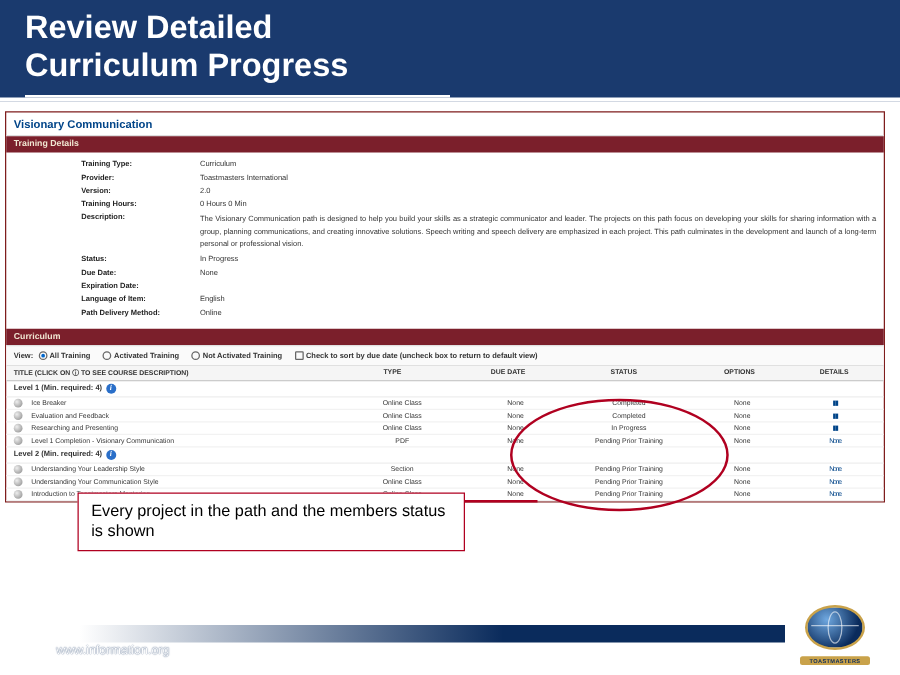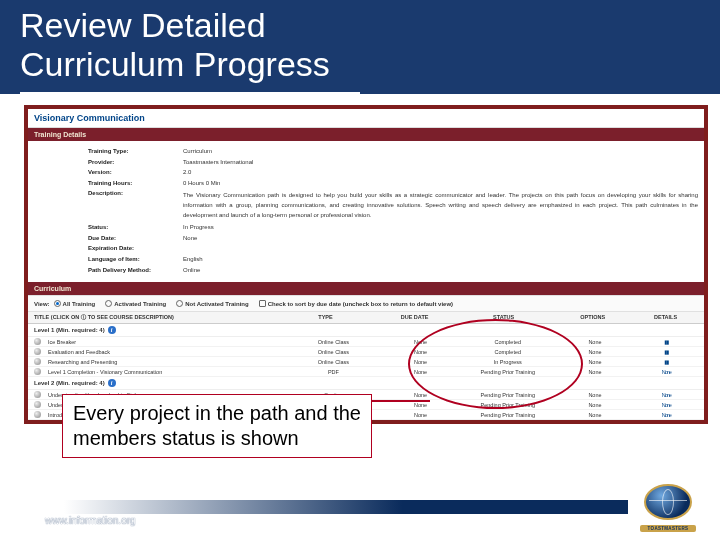--- a/index.html
+++ b/index.html
@@ -6,31 +6,31 @@
   html, body { width: 720px; height: 540px; font-family: Arial, sans-serif; background: #fff; overflow: hidden; }
   body { position: relative; }
 
   .title-bar {
     background: #1a3a6e;
     color: #fff;
     padding: 6px 20px 0 20px;
     border-bottom: 3px solid #fff;
   }
   .title-bar h1 {
-    font-size: 34px;
-    font-weight: normal;
+    font-size: 26px;
+    font-weight: bold;
     display: inline-block;
     border-bottom: 2px solid #fff;
     padding-bottom: 8px;
     width: 50%;
   }
 
   .screenshot {
-    margin: 8px 12px 0 24px;
-    border: 4px solid #7f1d1d;
+    margin: 8px 12px 0 4px;
+    border: 1px solid #7f1d1d;
     background: #fff;
     font-size: 6px;
     color: #333;
   }
   .path-title {
     color: #004488;
     font-size: 9px;
     font-weight: bold;
     padding: 4px 6px;
     border-bottom: 1px solid #ddd;
@@ -126,21 +126,21 @@
     width:175px; height:90px;
     left:408px; top:319px;
     pointer-events:none;
   }
   .caption-box{
     position:absolute;
     left:62px; top:394px;
     background:#fff;
     border:1px solid #b00020;
     padding:6px 10px;
-    font-size:20px;
+    font-size:13px;
     line-height:1.25;
     max-width:310px;
   }
   .connector{
     position:absolute;
     left:360px; top:400px;
     width:70px; height:2px;
     background:#b00020;
   }
 

